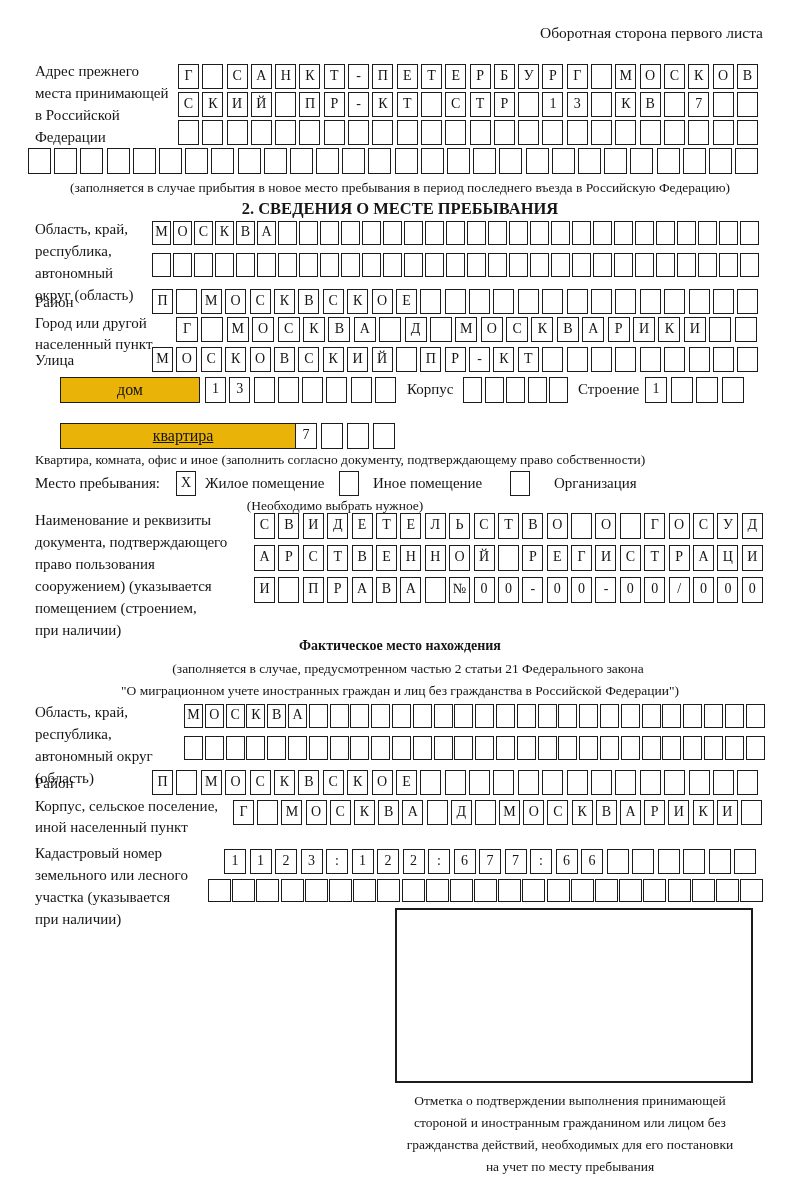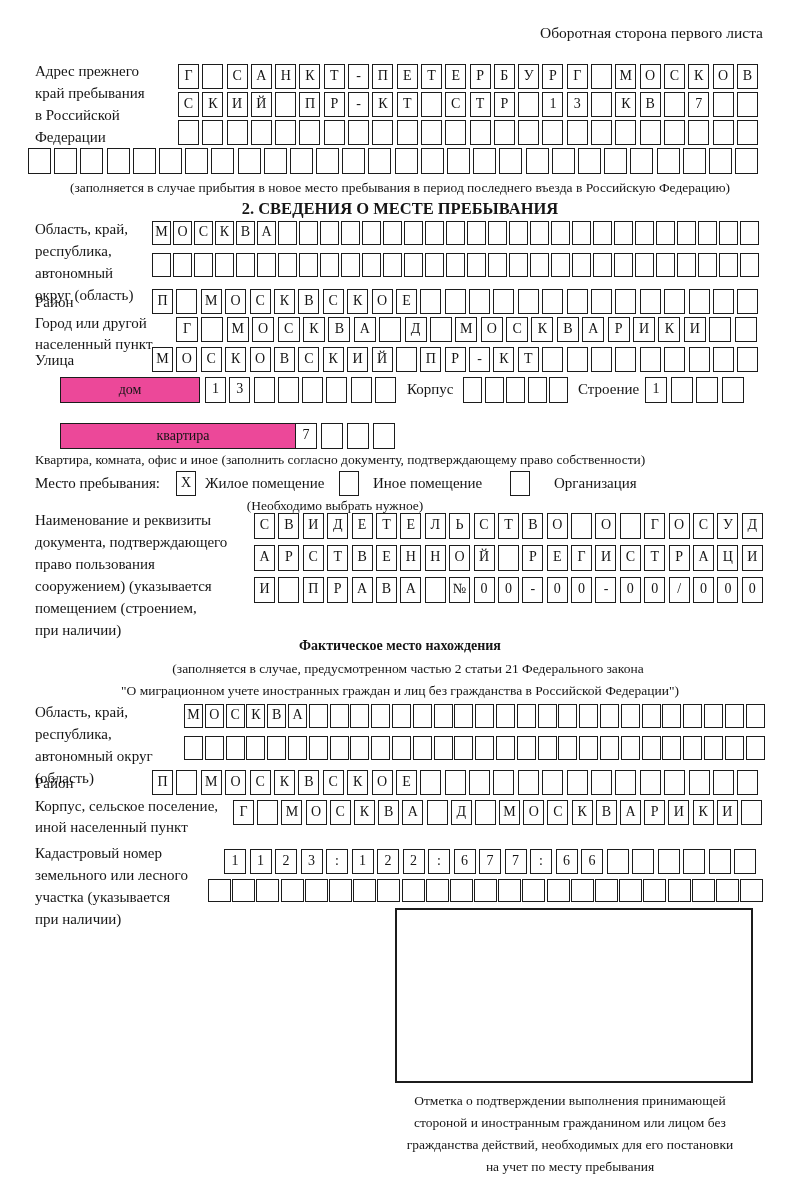--- a/index.html
+++ b/index.html
@@ -10,37 +10,37 @@
   .lbl div{white-space:nowrap;}
   .note{font-size:13.5px;white-space:nowrap;}
   .center{left:0;width:800px;text-align:center;}
   .bold{font-weight:bold;}
   .cells{position:absolute;display:flex;align-items:stretch;}
   .cell{box-sizing:border-box;flex:0 0 auto;width:var(--cw,21px);height:var(--ch,25px);
         margin-right:var(--cg,3px);border:1.6px solid #1c1c1c;background:#fff;
         text-align:center;font-size:14px;line-height:calc(var(--ch,25px) - 4px);
         font-family:"Liberation Serif","DejaVu Serif",serif;overflow:hidden;}
   .namedbox{box-sizing:border-box;position:absolute;border:1.6px solid #1c1c1c;
-        text-align:center;font-size:14px;background:#ec4899;}
+        text-align:center;font-size:16px;background:#eab308;}
   .cbox{box-sizing:border-box;display:inline-block;width:20px;height:25px;border:1.6px solid #1c1c1c;
         text-align:center;font-size:14px;line-height:21px;vertical-align:middle;background:#fff;}
   .inline-lbl{font-size:15px;white-space:nowrap;}
   .stampbox{box-sizing:border-box;position:absolute;border:2px solid #1c1c1c;background:#fff;}
   .caption{font-size:13.5px;line-height:22px;text-align:center;}
 </style>
 </head>
 <body>
 
 <div id="page">
 
   <div class="abs note" style="top:24px;right:37px;font-size:15.5px;">Оборотная сторона первого листа</div>
 
   <div class="abs lbl" style="left:35px;top:60px;">
     <div>Адрес прежнего</div>
-    <div>край пребывания</div>
+    <div>места принимающей</div>
     <div>в Российской</div>
     <div>Федерации</div>
   </div>
 
   <div class="cells" style="left:178px;top:64px;--cw:21px;--cg:3.3px;--ch:25px;">
       <span class="cell">Г</span>
       <span class="cell"></span>
       <span class="cell">С</span>
       <span class="cell">А</span>
       <span class="cell">Н</span>
@@ -329,21 +329,21 @@
     </div>
   <div class="abs inline-lbl" style="left:578px;top:381px;">Строение</div>
   <div class="cells" style="left:645px;top:377px;--cw:22px;--cg:3.5px;--ch:26px;">
       <span class="cell">1</span>
       <span class="cell"></span>
       <span class="cell"></span>
       <span class="cell"></span>
     </div>
 
 
-  <div class="namedbox" style="left:60px;top:423px;width:246px;height:26px;line-height:23px;">квартира</div>
+  <div class="namedbox" style="left:60px;top:423px;width:246px;height:26px;line-height:23px;text-decoration:underline;">квартира</div>
   <div class="cells" style="left:295px;top:423px;--cw:22px;--cg:4px;--ch:26px;">
       <span class="cell">7</span>
       <span class="cell"></span>
       <span class="cell"></span>
       <span class="cell"></span>
     </div>
 
   <div class="abs note" style="left:35px;top:452px;">Квартира, комната, офис и иное (заполнить согласно документу, подтверждающему право собственности)</div>
 
   <div class="abs inline-lbl" style="left:35px;top:475px;">Место пребывания:</div>

